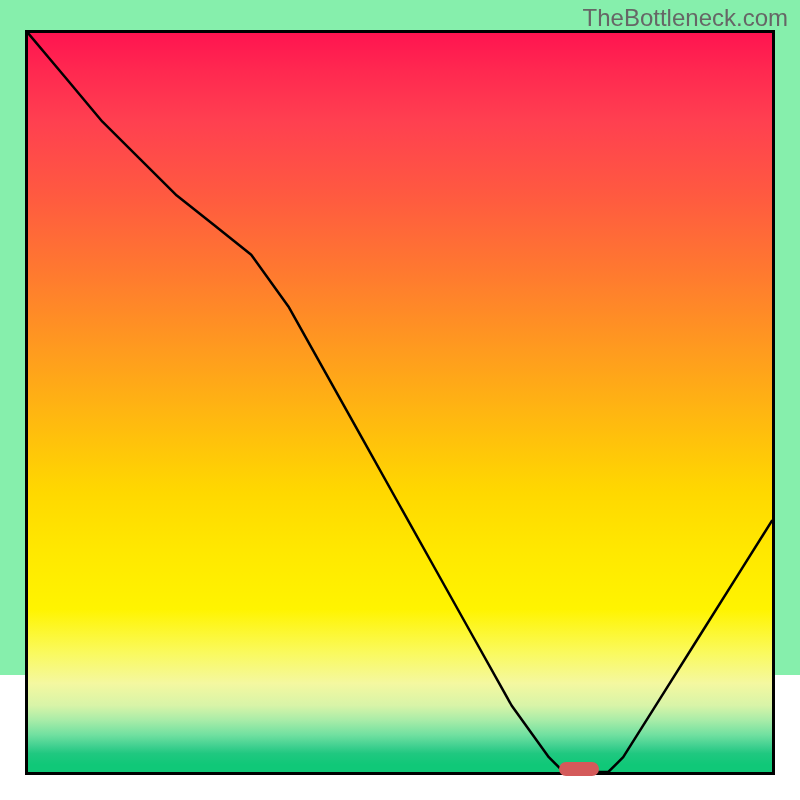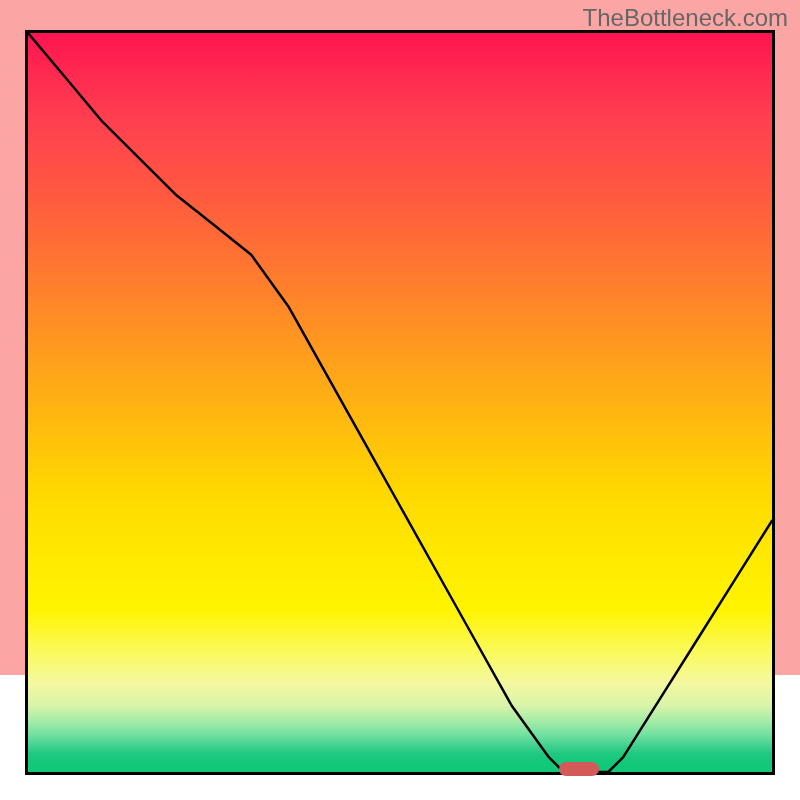--- a/index.html
+++ b/index.html
@@ -7,21 +7,21 @@
     padding: 0;
     width: 800px;
     height: 800px;
     position: relative;
     font-family: Arial, sans-serif;
   }
   .container {
     width: 800px;
     height: 675px;
     position: relative;
-    background: #fca5a5;
+    background: #86efac;
   }
   .watermark {
     position: absolute;
     top: 4px;
     right: 12px;
     font-size: 24px;
     color: #666;
     font-family: Arial, sans-serif;
     z-index: 10;
   }

